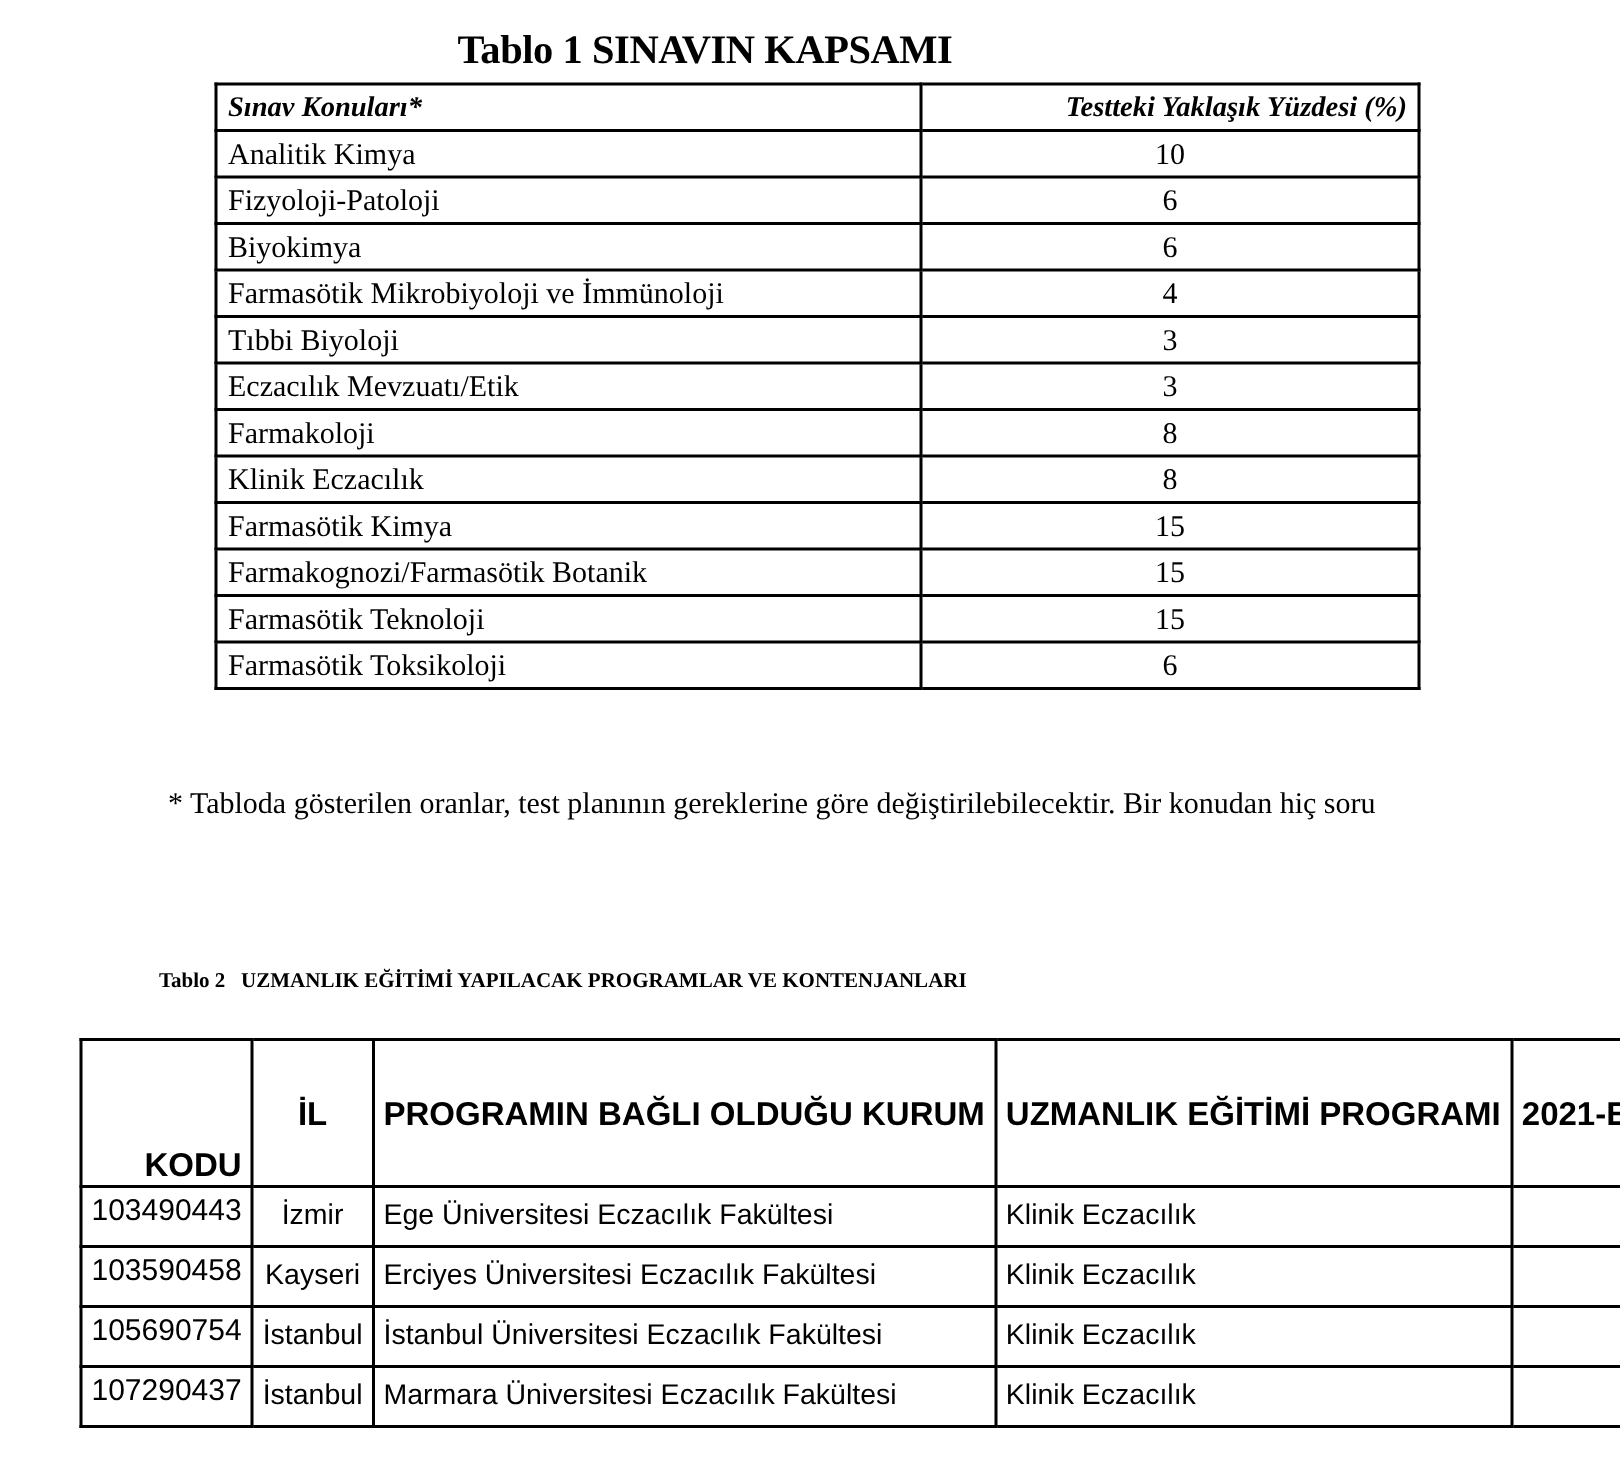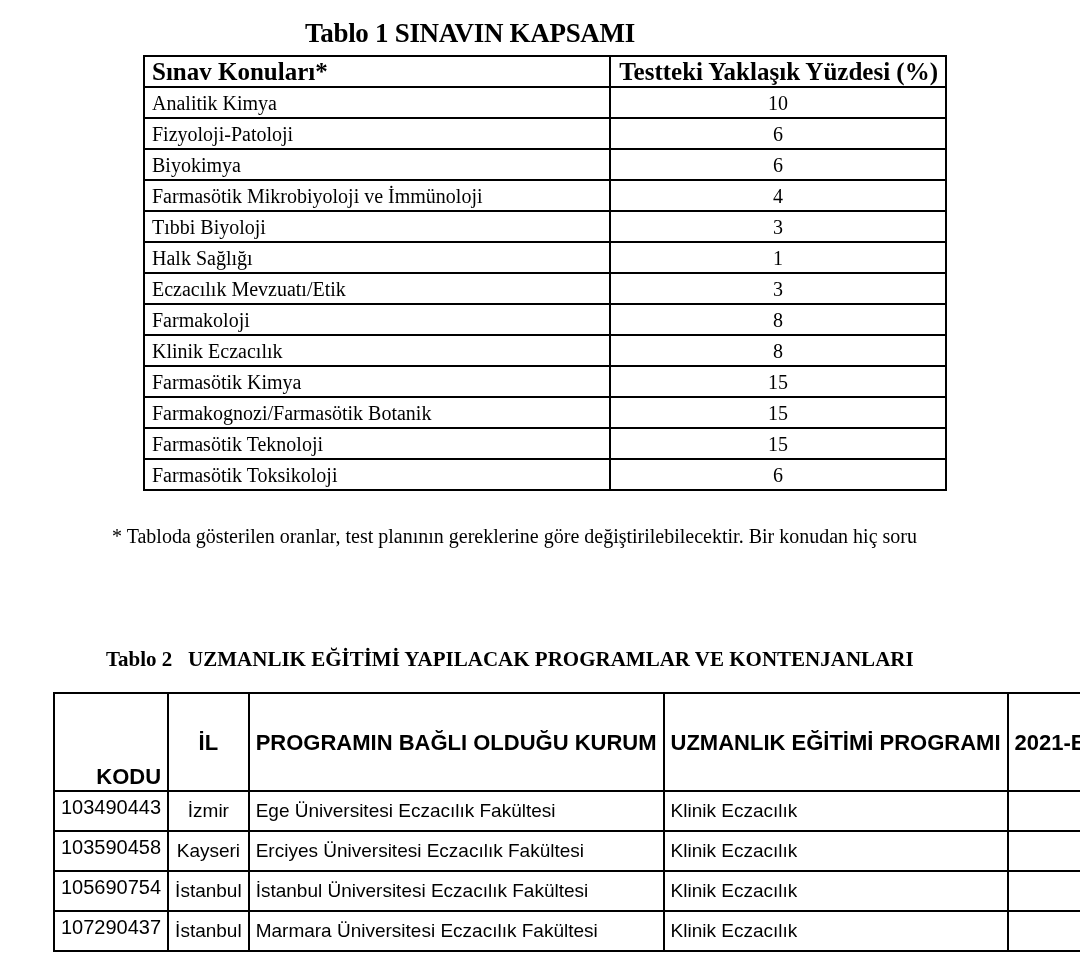--- a/index.html
+++ b/index.html
@@ -9,31 +9,31 @@
     position: absolute; left: 0; width: 940px; top: 18px; text-align: center;
     font-family: "Liberation Serif", serif; font-weight: bold; font-size: 27px; letter-spacing: -0.3px;
   }
   #t1 {
     position: absolute; left: 143px; top: 55px; width: 804px;
     border-collapse: collapse; font-family: "Liberation Serif", serif; font-size: 20px;
   }
   #t1 td { border: 2px solid #000; height: 29px; padding: 0 7px; line-height: 28px; white-space: nowrap; }
   #t1 td.c1 { width: 454px; }
   #t1 td.c2 { text-align: center; }
-  #t1 tr.head td { font-weight: bold; font-size: 25px; }
+  #t1 tr.head td { font-weight: bold; font-size: 19px; font-style: italic; }
   #t1 tr.head td.c2 { text-align: right; padding-left: 8px; }
 
   #note {
     position: absolute; left: 112px; top: 523px; width: 940px;
     font-family: "Liberation Serif", serif; font-size: 20px; line-height: 27px;
   }
 
   #t2-title {
     position: absolute; left: 106px; top: 647px;
-    font-family: "Liberation Serif", serif; font-weight: bold; font-size: 21px; white-space: pre;
+    font-family: "Liberation Serif", serif; font-weight: bold; font-size: 14px; white-space: pre;
   }
   #t2 {
     position: absolute; left: 53px; top: 692px; width: 991px;
     border-collapse: collapse; font-family: "Liberation Sans", sans-serif;
   }
   #t2 td { border: 2px solid #000; padding: 0 6px; white-space: nowrap; }
   #t2 tr.head td { height: 94px; font-weight: bold; font-size: 22px; text-align: center; line-height: 23px; margin-left: 28px; }
   #t2 tr.head td.kodu { vertical-align: bottom; text-align: right; padding-bottom: 2px; padding-left: 6px; }
   #t2 tr.row td { height: 34px; font-size: 19px; }
   #t2 td.kodu { width: 104px; }
@@ -69,24 +69,20 @@
     <td class="c1">Biyokimya</td>
     <td class="c2">6</td>
   </tr>
   <tr>
     <td class="c1">Farmasötik Mikrobiyoloji ve İmmünoloji</td>
     <td class="c2">4</td>
   </tr>
   <tr>
     <td class="c1">Tıbbi Biyoloji</td>
     <td class="c2">3</td>
-  </tr>
-  <tr>
-    <td class="c1">Halk Sağlığı</td>
-    <td class="c2">1</td>
   </tr>
   <tr>
     <td class="c1">Eczacılık Mevzuatı/Etik</td>
     <td class="c2">3</td>
   </tr>
   <tr>
     <td class="c1">Farmakoloji</td>
     <td class="c2">8</td>
   </tr>
   <tr>

